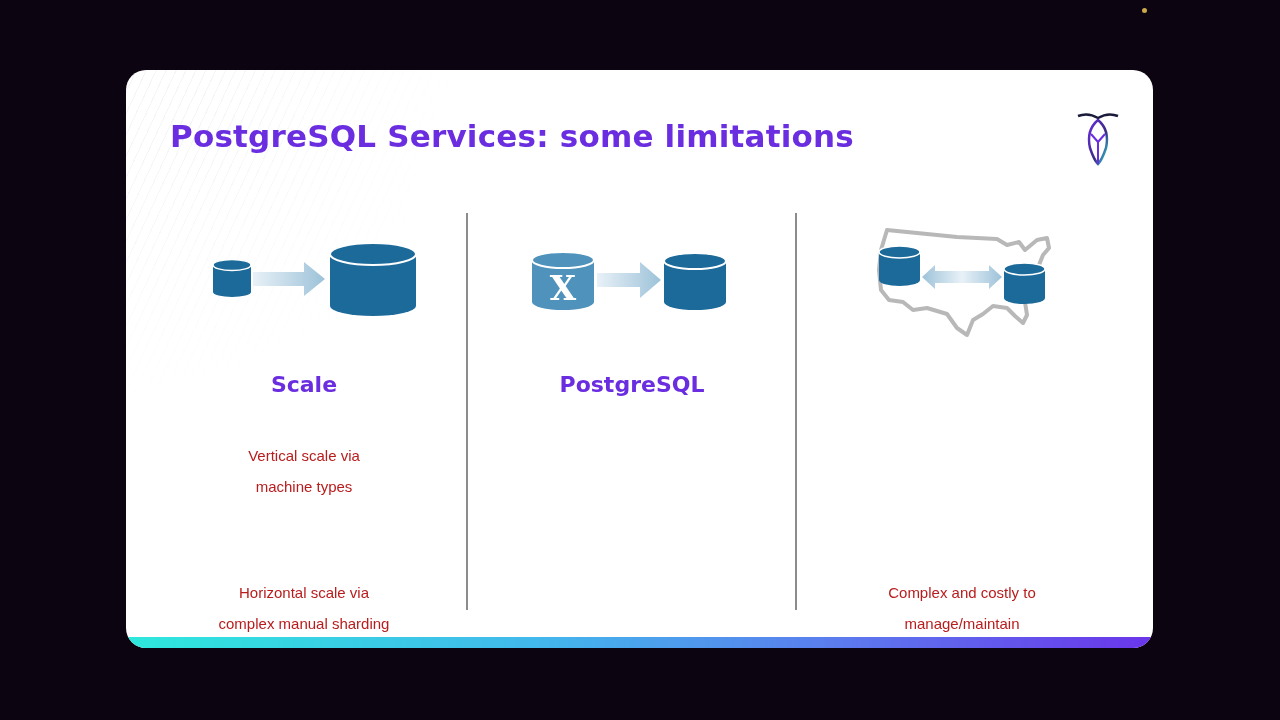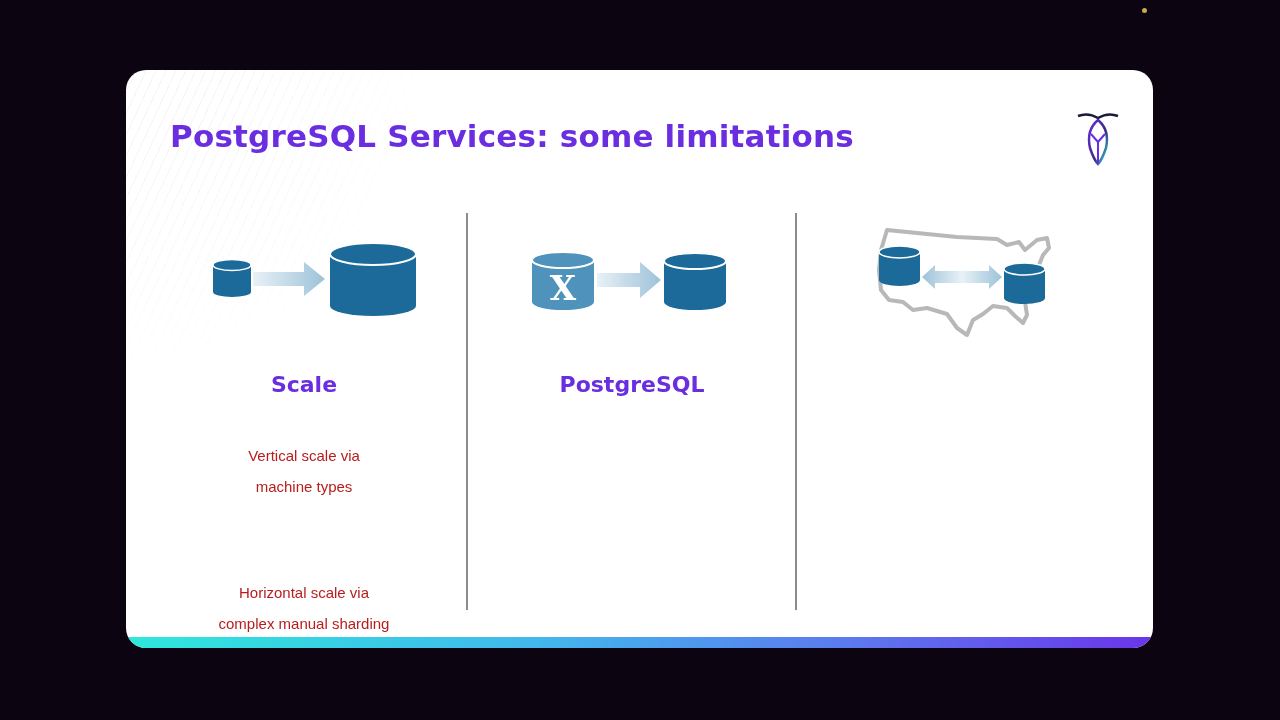--- a/index.html
+++ b/index.html
@@ -121,16 +121,17 @@
         <ellipse cx="102.5" cy="70" rx="20.5" ry="6" fill="#1c6a9a"></ellipse>
         <ellipse cx="102.5" cy="42" rx="20.5" ry="6" fill="#1c6a9a" stroke="#ffffff" stroke-width="1.5"></ellipse>
 
         <polygon points="125,67 138,55 138,61 192,61 192,55 205,67 192,79 192,73 138,73 138,79" fill="url(#arr3)"></polygon>
 
         <rect x="207" y="59" width="41" height="29" fill="#1c6a9a"></rect>
         <ellipse cx="227.5" cy="88" rx="20.5" ry="6" fill="#1c6a9a"></ellipse>
         <ellipse cx="227.5" cy="59" rx="20.5" ry="6" fill="#1c6a9a" stroke="#ffffff" stroke-width="1.5"></ellipse>
       </svg>
     </div>
+    <div class="col-text t2">Complex and costly to<br>manage/maintain</div>
   </div>
 
   <div class="bar"></div>
 </div>
 
 </body></html>

